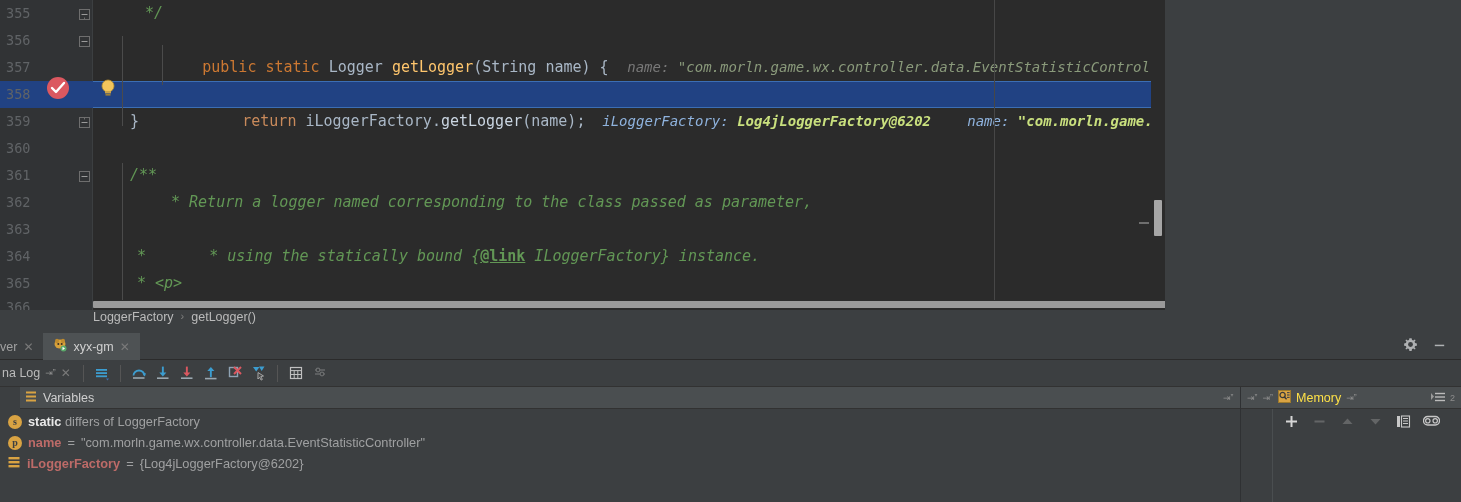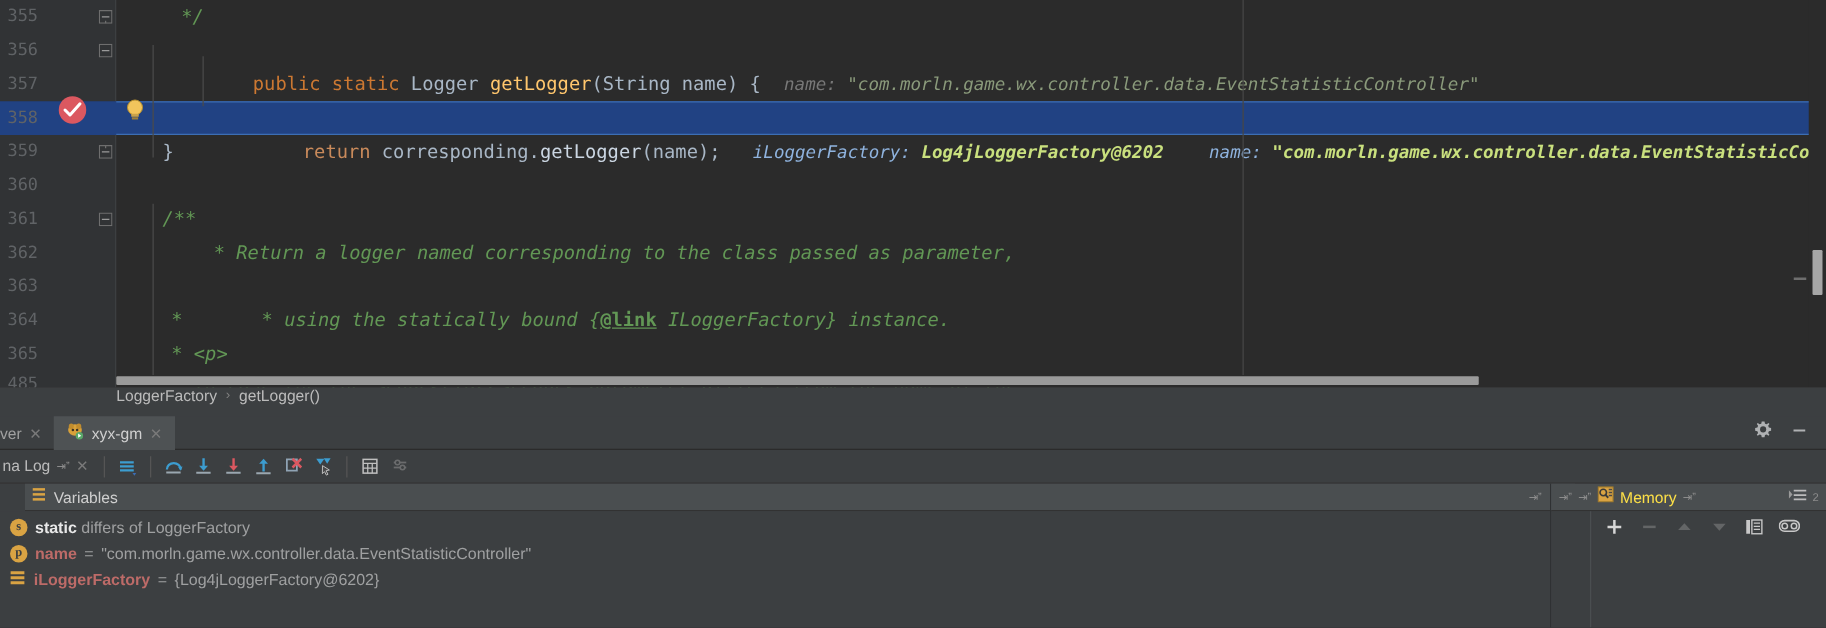--- a/index.html
+++ b/index.html
@@ -6,21 +6,21 @@
   html, body {
     width: 1461px; height: 502px;
     background: #3C3F41;
     font-family: "Liberation Sans", sans-serif;
     overflow: hidden;
   }
   #app { position: relative; width: 1461px; height: 502px; }
 
   
   .editor {
-    position: absolute; left: 0; top: 0; width: 1461px; height: 310px;
+    position: absolute; left: 0; top: 0; width: 1165px; height: 310px;
     background: #2B2B2B; overflow: hidden; padding-left: 35px;
   }
   .gutter-bg {
     position: absolute; left: 0; top: 0; width: 93px; height: 310px;
     background: #313335;
   }
   .gutter-sep {
     position: absolute; left: 92px; top: 0; width: 1px; height: 310px;
     background: #3C3F41;
   }
@@ -224,21 +224,21 @@
       <div class="code" style="left:655px;">
         <span class="hint">iLoggerFactory:</span><span class="hint"> </span><span class="hint-b">Log4jLoggerFactory@6202</span>
       </div>
     </div>
 
     <div class="row hl-row" style="top:81px;">
       <div class="hl-border-t"></div>
       <div class="hl-border-b"></div>
       <div class="lineno">358</div>
       <div class="code" style="left:170px;">
-        <span class="kw">return </span><span class="plain">corresponding.</span><span class="mth">getLogger</span><span class="plain">(name);</span>
+        <span class="kw">return </span><span class="plain">iLoggerFactory.</span><span class="mth">getLogger</span><span class="plain">(name);</span>
       </div>
       <div class="code" style="left:530px;">
         <span class="hint">iLoggerFactory:</span><span class="hint"> </span><span class="hint-b">Log4jLoggerFactory@6202</span>
       </div>
       <div class="code" style="left:895px;">
         <span class="hint">name:</span><span class="hint"> </span><span class="hint-str">"com.morln.game.wx.controller.data.EventStatisticControl.</span>
       </div>
     </div>
 
     <div class="row" style="top:108px;">
@@ -284,21 +284,21 @@
       <div class="lineno">364</div>
       <div class="code cmt" style="left:137px;">*</div>
     </div>
 
     <div class="row" style="top:270px;">
       <div class="lineno">365</div>
       <div class="code cmt" style="left:137px;">* &lt;p&gt;</div>
     </div>
 
     <div class="row" style="top:294px;">
-      <div class="lineno">485</div>
+      <div class="lineno">366</div>
       <div class="code cmt" style="left:137px;">* In case the the &lt;code&gt;clazz&lt;/code&gt; parameter differs from the name of the</div>
     </div>
 
     <div class="iguide" style="left:122px; top:36px; height:90px;"></div>
     <div class="iguide" style="left:122px; top:163px; height:147px;"></div>
     <div class="iguide" style="left:162px; top:45px; height:40px;"></div>
     <div class="iguide" style="left:994px; top:0px; height:300px; background:#474747;"></div>
 
     <div class="bp">
       <svg width="18" height="18" viewBox="0 0 18 18">

